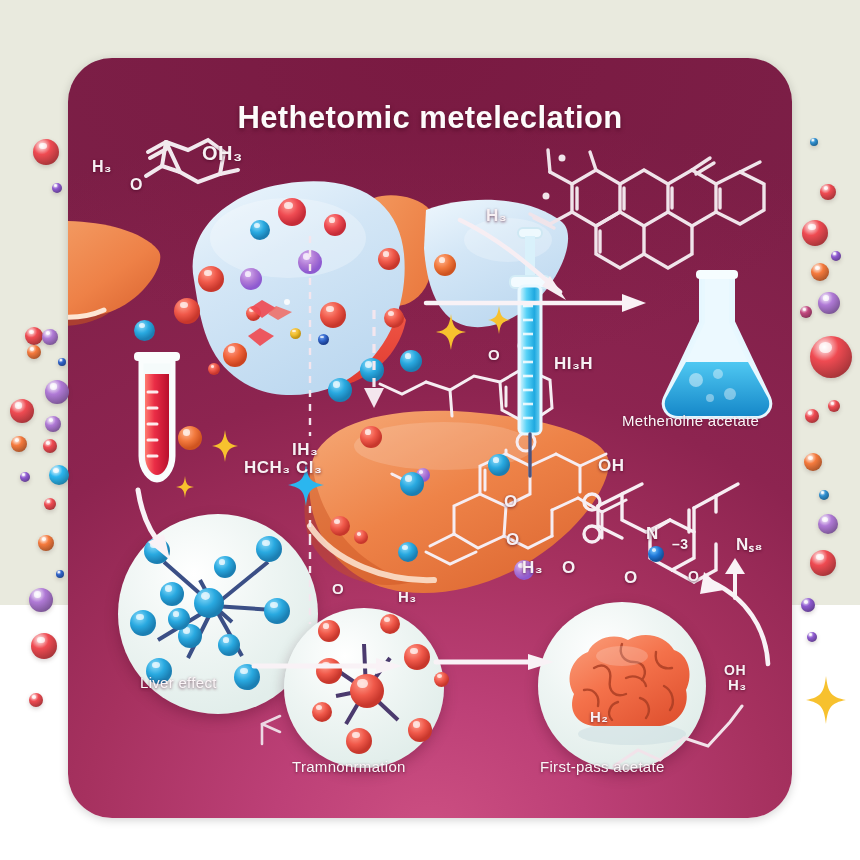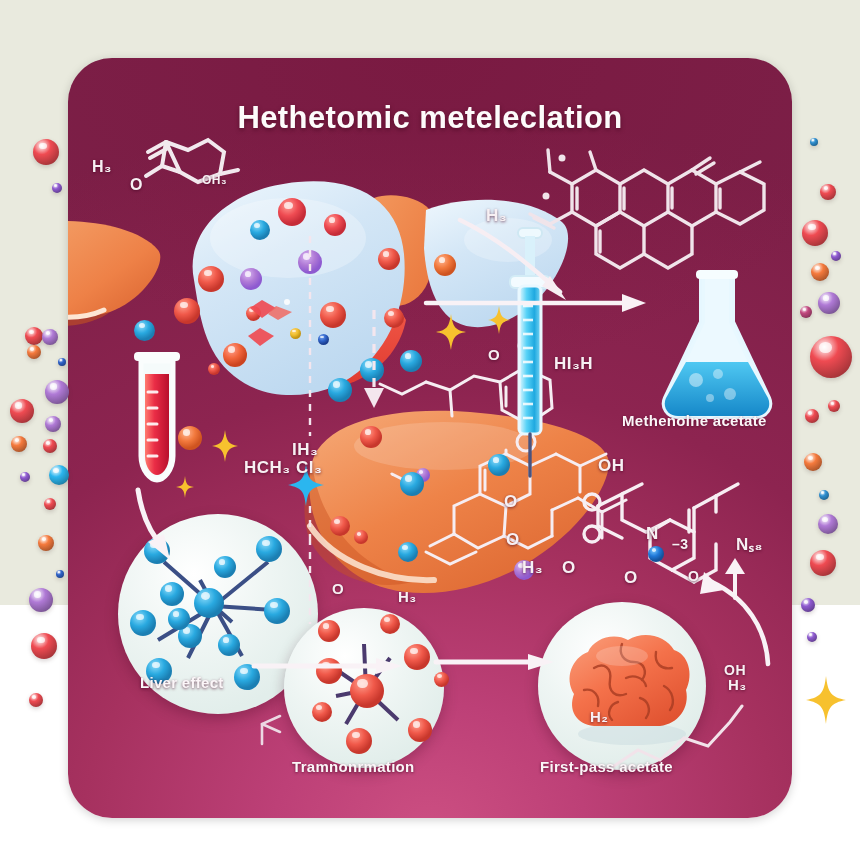--- a/index.html
+++ b/index.html
@@ -45,21 +45,21 @@
     letter-spacing: .4px;
     text-shadow: 0 2px 4px rgba(60,0,25,.55);
     z-index: 30;
   }
 
   
   .cap {
     position: absolute;
     color: #fbf6f8;
     font-size: 15px;
-    font-weight: bold;
+    font-weight: normal;
     letter-spacing: .3px;
     text-shadow: 0 1px 3px rgba(70,5,35,.7);
     white-space: nowrap;
     z-index: 28;
   }
   .chem {
     position: absolute;
     color: #f7f0f3;
     font-size: 17px;
     font-weight: bold;
@@ -160,21 +160,21 @@
         <path d="M54 32 L72 22"></path>
         <path d="M70 16 L92 24 L112 14 L128 26 L124 48 L102 56 L84 46 L70 16" stroke-width="4"></path>
         <path d="M70 16 L66 40"></path>
         <path d="M66 40 L50 50"></path>
         <path d="M66 40 L84 46"></path>
         <path d="M124 48 L142 44"></path>
       </svg>
     </div>
     <div class="chem" style="left:24px; top:100px; font-size:16px;">H₃</div>
     <div class="chem" style="left:62px; top:118px; font-size:16px;">O</div>
-    <div class="chem" style="left:134px; top:115px; font-size:12px;">OH₃</div>
+    <div class="chem" style="left:134px; top:84px; font-size:20px;">OH₃</div>
 
     <div class="lyr" style="left:452px; top:78px; z-index:20;">
       <svg width="270" height="150" viewBox="0 0 270 150" fill="none" stroke="#f0e4ea" stroke-width="3.4" stroke-linecap="round">
 
         <path d="M52 48 L76 34 L100 48 L100 76 L76 90 L52 76 Z"></path>
         <path d="M57 52 L57 73"></path>
 
         <path d="M100 48 L124 34 L148 48 L148 76 L124 90 L100 76"></path>
         <path d="M104 52 L104 73"></path>
 

